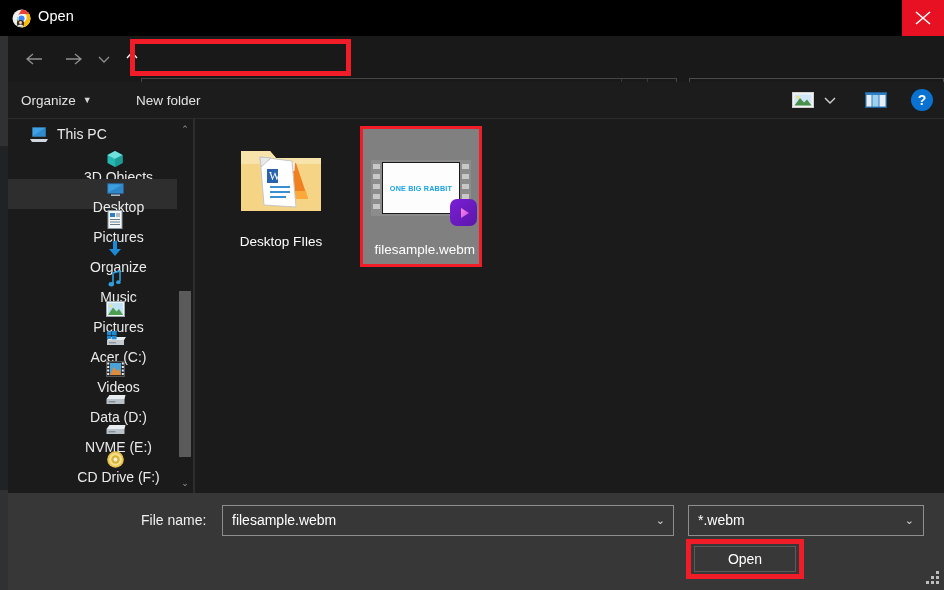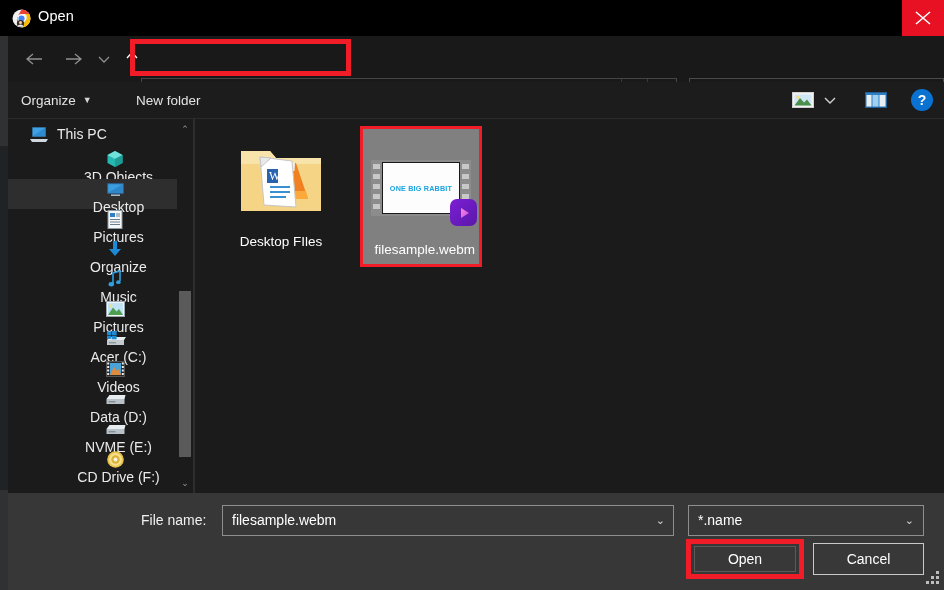--- a/index.html
+++ b/index.html
@@ -767,27 +767,26 @@
   <div class="bottom"></div>
 
   <div class="fn-label">File name:</div>
 
   <div class="fn-input">
     <span class="val">filesample.webm</span>
     <span class="cv">⌄</span>
   </div>
 
   <div class="ft-select">
-    <span class="val">*.name</span>
+    <span class="val">*.webm</span>
     <span class="cv">⌄</span>
   </div>
 
   <div class="redbox-open"></div>
   <div class="btn-open">Open</div>
-  <div class="btn-cancel">Cancel</div>
 
   <div class="grip">
     <i style="left:11px; top:0;"></i>
     <i style="left:6px;  top:5px;"></i>
       <i style="left:11px; top:5px;"></i>
     <i style="left:1px;  top:10px;"></i>
       <i style="left:6px; top:10px;"></i>
       <i style="left:11px; top:10px;"></i>
   </div>
 

